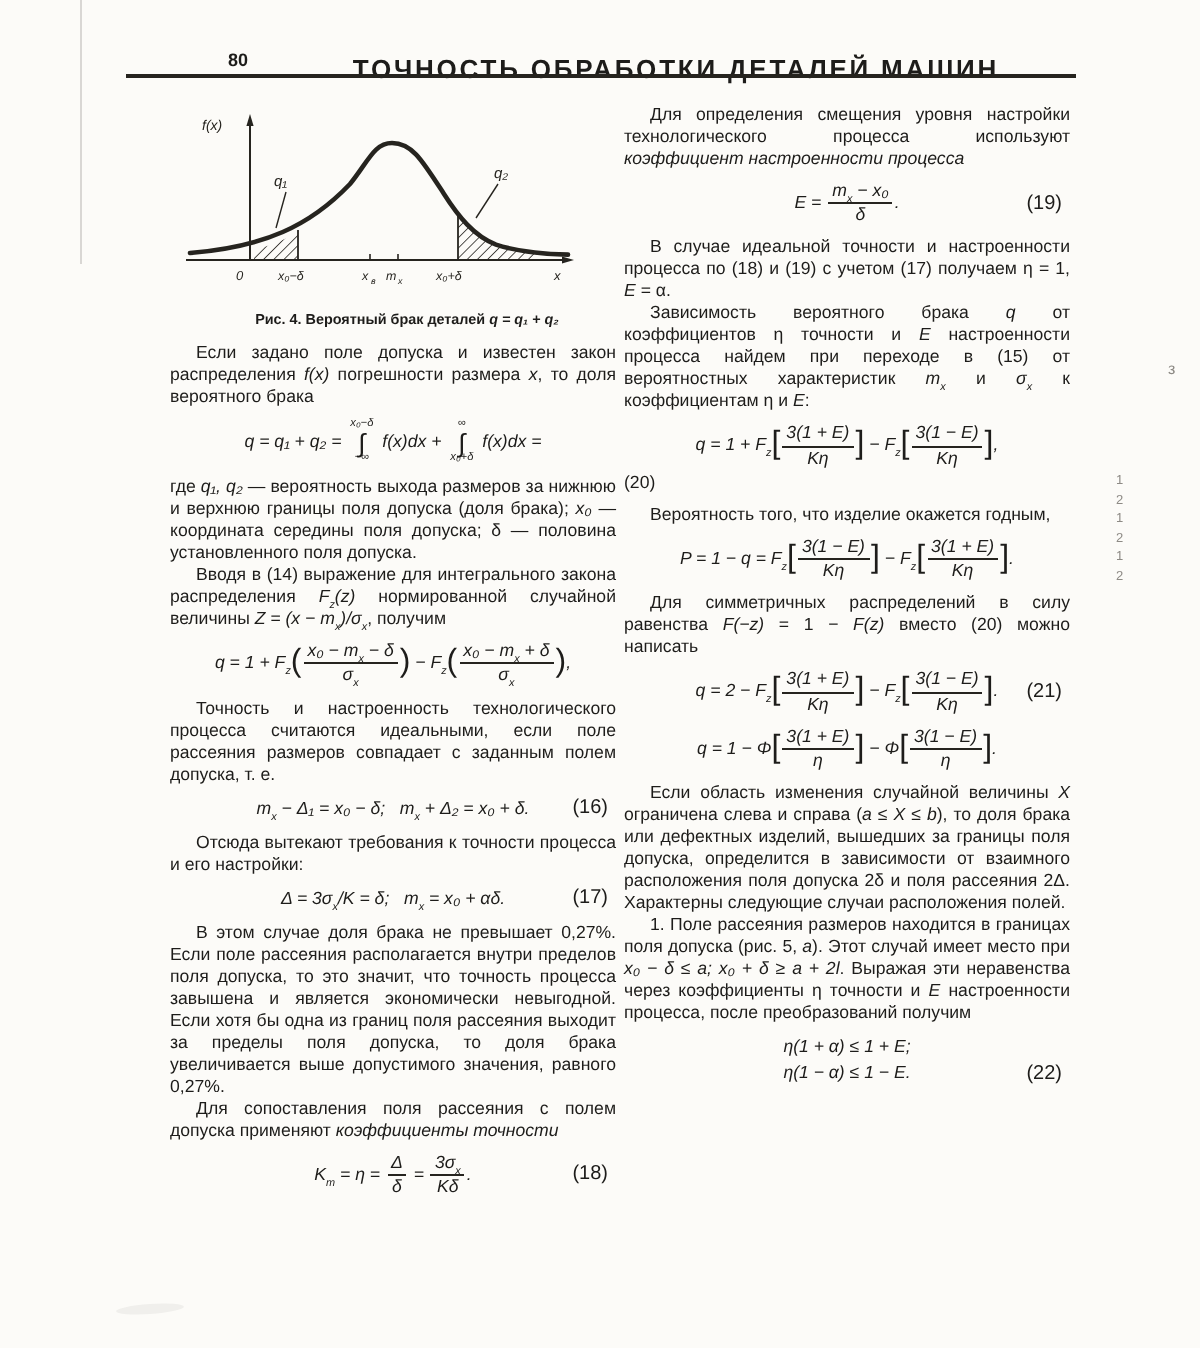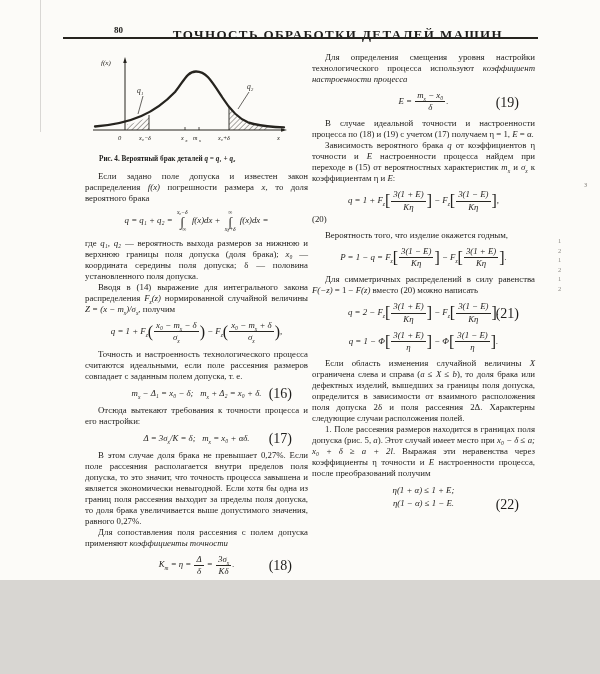--- a/index.html
+++ b/index.html
@@ -1,47 +1,47 @@
 <!DOCTYPE html>
 <html><head>
 <meta charset="utf-8">
 <style>
   html,body { margin:0; padding:0; background:#d8d6d2; }
   .page {
-    position:relative; width:600px; height:580px;
+    position:relative; width:600px; height:674px;
     background:#fcfbf8; overflow:hidden;
-    font-family:Liberation Serif, serif;
+    font-family:Liberation Sans, sans-serif;
     color:#1d1c1a;
   }
   
   .pagenum { position:absolute; left:114px; top:25px; font-size:9px; font-weight:bold; }
   .runtitle { position:absolute; left:136px; right:60px; top:26.5px; text-align:center;
               font-size:13px; font-weight:bold; letter-spacing:1.4px; }
   .hrule { position:absolute; left:63px; width:475px; top:37px; height:2.2px; background:#26241f; }
   .scanline { position:absolute; left:40px; top:0; width:1px; height:132px; background:rgba(60,55,50,.18); }
   .smudge { position:absolute; left:58px; top:652px; width:34px; height:5px;
             background:rgba(90,85,80,.07); border-radius:50%; transform:rotate(-4deg); }
   
   .col { position:absolute; top:52px; width:223px; }
   .col-left  { left:85px; }
   .col-right { left:312px; }
   p.body { margin:0; font-size:8.8px; line-height:11px; text-align:justify; }
   p.ind { text-indent:13px; }
   sub { font-size:0.62em; line-height:0; }
   
   figure { margin:0 0 7px 0; padding:0; }
   figure svg { display:block; margin-left:2px; }
-  figcaption { font-size:7.2px; font-weight:bold; line-height:9px; margin-top:7px; margin-left:14px; }
+  figcaption { font-size:7.2px; font-weight:bold; line-height:9px; margin-top:7px; margin-left:14px;text-align:center; }
   figcaption i { font-weight:bold; }
   
   .eq { position:relative; font-style:italic; font-size:8.8px; line-height:11px; margin:5px 0 5px 0; }
   .eqline { text-align:center; padding:1px 0; }
   .hasnum { position:relative; }
-  .eqnum { position:absolute; right:16px; top:50%; transform:translateY(-50%);
-           font-style:normal; font-size:14px;text-align:right; }
+  .eqnum { position:absolute; right:4px; top:50%; transform:translateY(-50%);
+           font-style:normal; font-size:10px;text-align:right; }
   .eqnumline { text-align:left; font-style:normal; font-size:8.8px; margin-top:1px; }
   .frac { display:inline-block; vertical-align:middle; text-align:center; line-height:1.05; margin:0 1px; }
   .frac .top { display:block; border-bottom:0.8px solid #26241f; padding:0 2px 1px 2px; }
   .frac .bot { display:block; padding:1px 2px 0 2px; }
   .big { font-size:16px; font-style:normal; vertical-align:middle; line-height:1; }
   .ints { display:inline-flex; flex-direction:column; align-items:center;
           vertical-align:middle; line-height:1; margin:0 2px; }
   .ints .lim { font-size:5.6px; font-style:italic; }
   .ints .isign { font-size:13px; font-style:normal; line-height:.85; }
   

